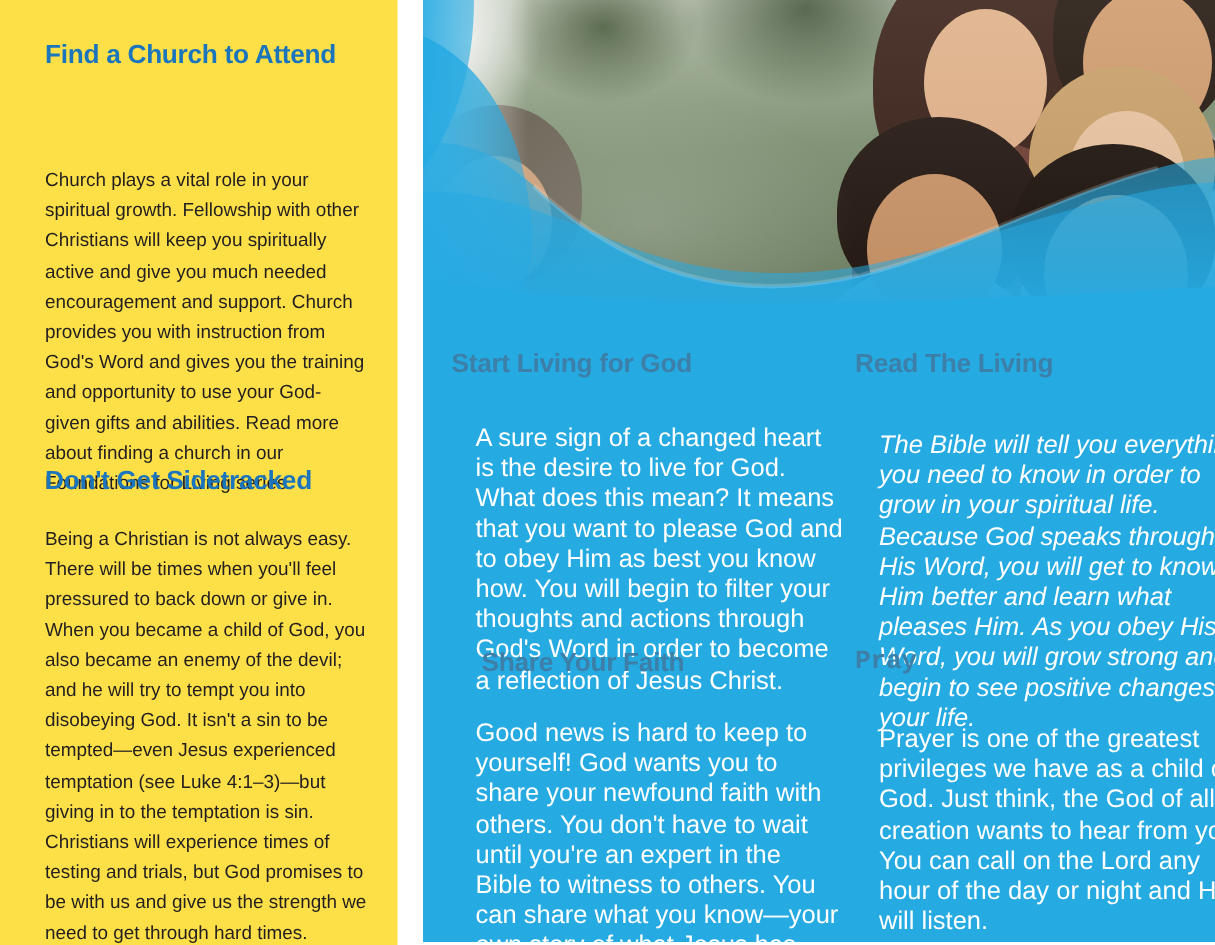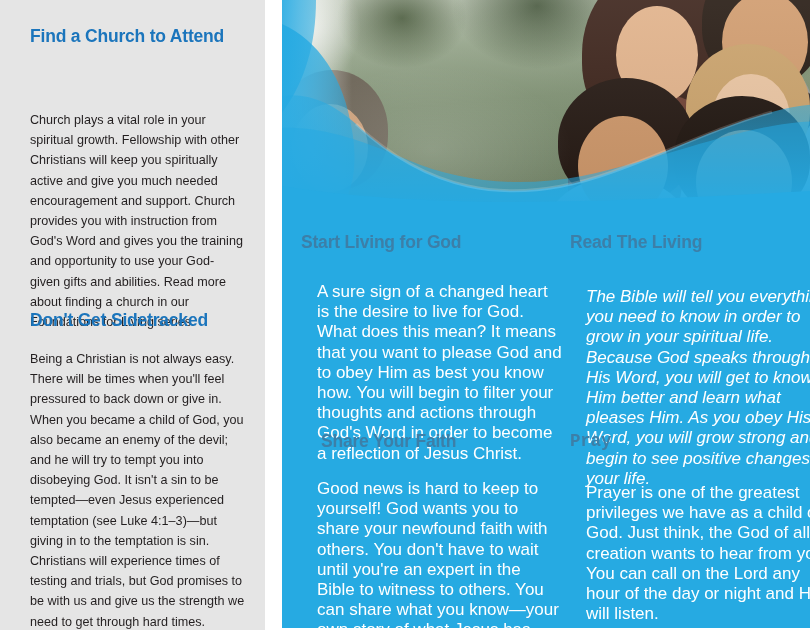--- a/index.html
+++ b/index.html
@@ -22,21 +22,21 @@
     background: #ffffff;
   }
 
   
   .left-col {
     position: absolute;
     left: 0;
     top: 0;
     width: 265px;
     height: 630px;
-    background: #e5e5e5;
+    background: #fde047;
     box-sizing: border-box;
     padding: 0 22px 0 30px;
   }
 
   .left-heading {
     color: #1B75BC;
     font-size: 17.5px;
     font-weight: bold;
     letter-spacing: -0.2px;
     margin: 0;

